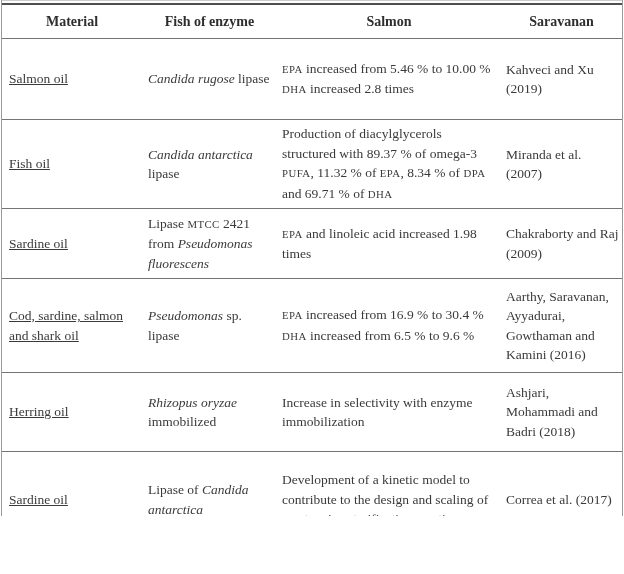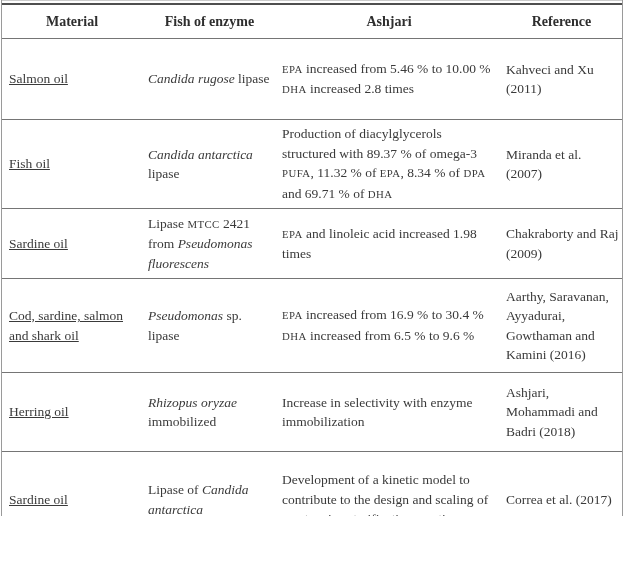--- a/index.html
+++ b/index.html
@@ -83,32 +83,32 @@
       <colgroup>
         <col style="width:140px">
         <col style="width:135px">
         <col style="width:224px">
         <col style="width:121px">
       </colgroup>
       <tbody>
         <tr>
           <th>Material</th>
           <th>Fish of enzyme</th>
-          <th>Ashjari</th>
-          <th>Reference</th>
+          <th>Salmon</th>
+          <th>Saravanan</th>
         </tr>
 
         <tr class="h-r1">
           <td class="c-material">Salmon oil</td>
           <td class="c-enzyme caps"><i>Candida rugose</i><span> lipase</span></td>
           <td class="c-results caps">
               <div class="result-line"><span class="sc">EPA</span> increased from 5.46 % to 10.00 %</div>
               <div class="result-line"><span class="sc">DHA</span> increased 2.8 times</div>
             </td>
-          <td class="c-reference">Kahveci and Xu (2011)</td>
+          <td class="c-reference">Kahveci and Xu (2019)</td>
         </tr>
 
         <tr class="h-r2">
           <td class="c-material">Fish oil</td>
           <td class="c-enzyme caps"><i>Candida antarctica</i><span> lipase</span></td>
           <td class="c-results caps">
               <div class="result-line">Production of diacylglycerols structured with 89.37 % of omega-3 <span class="sc">PUFA</span>, 11.32 % of <span class="sc">EPA</span>, 8.34 % of <span class="sc">DPA</span> and 69.71 % of <span class="sc">DHA</span></div>
             </td>
           <td class="c-reference">Miranda et al. (2007)</td>
         </tr>

